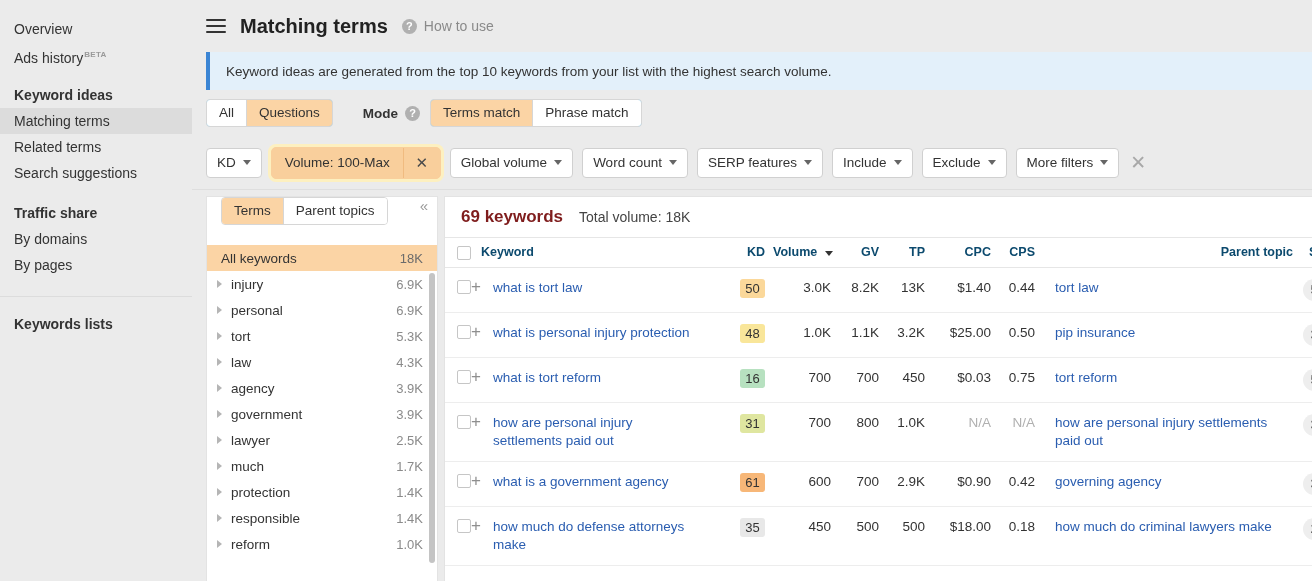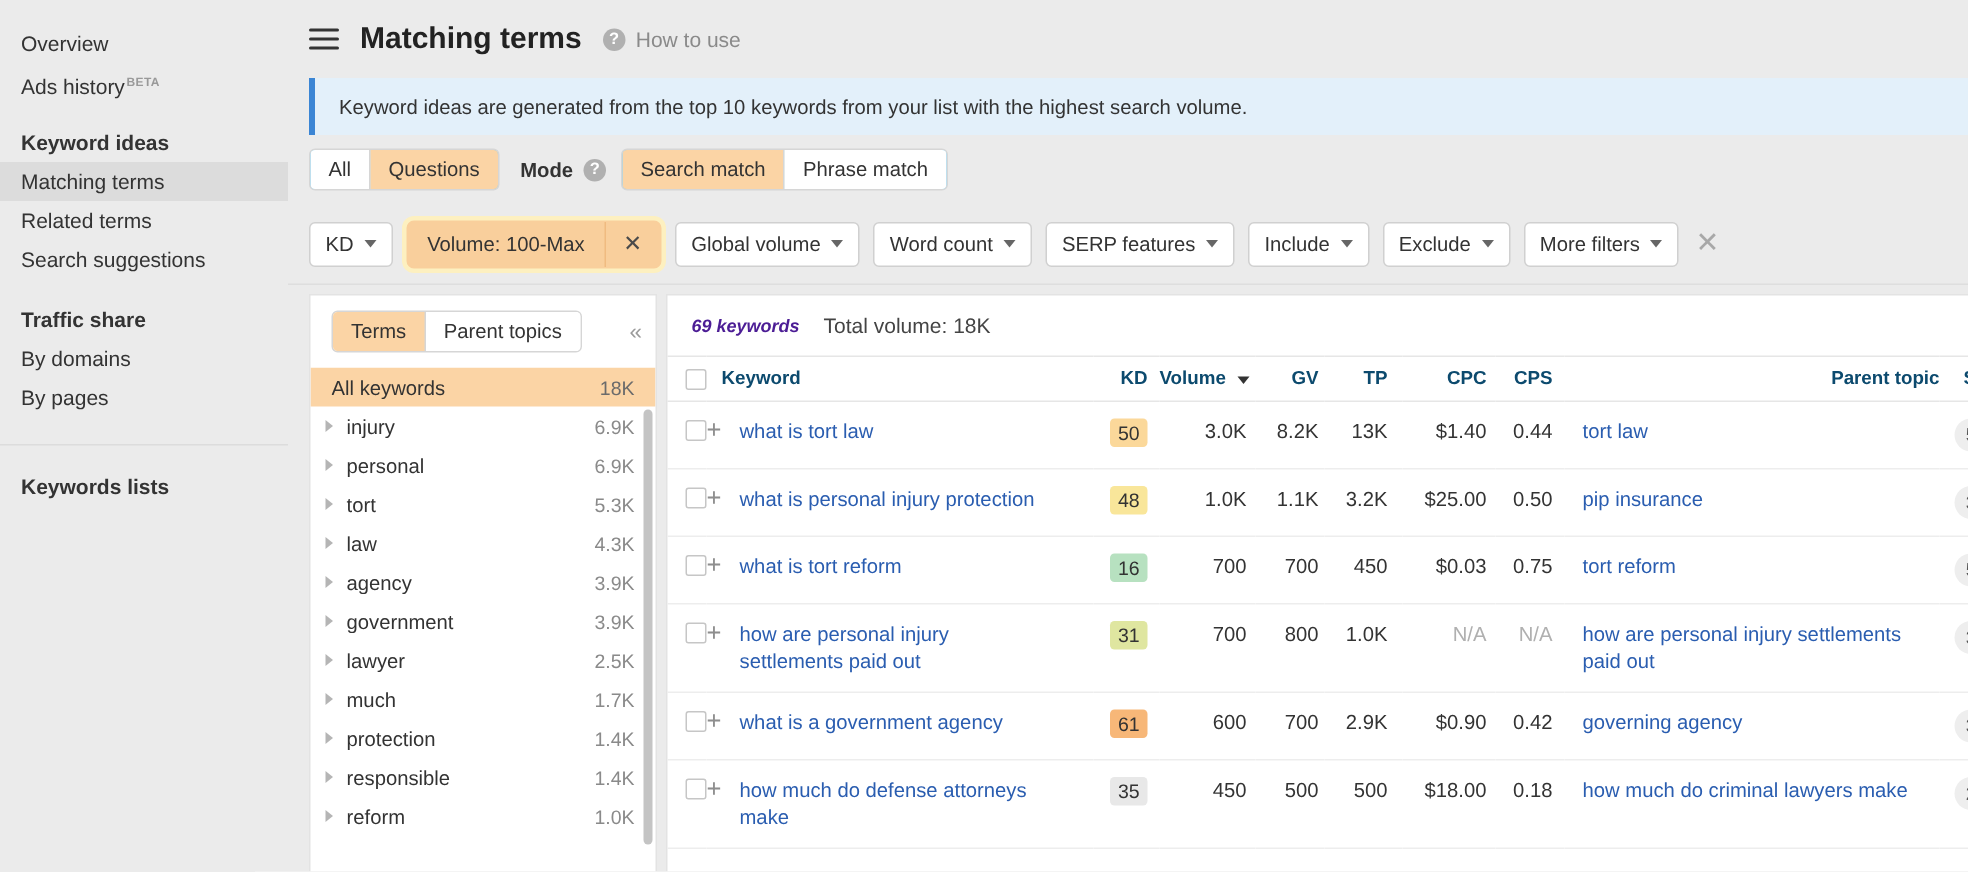--- a/index.html
+++ b/index.html
@@ -56,21 +56,21 @@
 
   .chipbar { height: 46px; display: flex; align-items: center; padding-left: 14px; gap: 10px; flex: 0 0 46px;}
   .segmented { display: flex; border: 1px solid #d6d6d6; border-radius: 4px; overflow: hidden; background:#7dd3fc; height: 28px; }
   .segbtn {
     padding: 0 12px; height: 26px; line-height: 26px; font-size: 13.5px;
     background: #fff; color: #333; cursor: pointer; border-right: 1px solid #d6d6d6;
   }
   .segbtn:last-child { border-right: none; }
   .segbtn.on { background: #fbd4a5; }
   .mode-label { font-size: 13.5px; font-weight: bold; color: #333; }
-  .mode-wrap { display:flex; align-items:center; gap: 7px; margin-left: 4px; }
+  .mode-wrap { display:flex; align-items:center; gap: 7px; margin-left: 20px; }
 
   .filterbar {
     height: 54px; display: flex; align-items: center; gap: 9px;
     padding: 0 10px 0 14px; background: #ebebeb; flex: 0 0 54px;
     border-bottom: 1px solid #dedede;
   }
   .fbtn {
     height: 30px; border: 1px solid #d0d0d0; background: #fff; border-radius: 4px;
     display: flex; align-items: center; gap: 7px; padding: 0 10px;
     font-size: 13.5px; color: #333; cursor: pointer; white-space: nowrap;
@@ -87,21 +87,21 @@
   .clear-all { margin-left: 2px; font-size: 19px; color: #a8a8a8; cursor: pointer; line-height: 1; }
 
   
   .body { flex: 1 1 auto; display: flex; padding: 6px 0 0 14px; min-height: 0; gap: 6px; }
 
   
   .terms-panel {
     width: 232px; flex: 0 0 232px; background: #fff; display: flex; flex-direction: column;
     border: 1px solid #e3e3e3; border-bottom: none; min-height: 0;
   }
-  .terms-head { height: 48px; display: flex; align-items: center; padding: 0 8px 0 14px; flex: 0 0 48px; }
+  .terms-head { height: 48px; display: flex; padding: 0 8px 0 14px; flex: 0 0 48px; }
   .terms-seg { display:flex; border:1px solid #d6d6d6; border-radius: 4px; overflow: hidden; height: 28px; }
   .terms-seg .segbtn { font-size: 13.5px; }
   .collapse { margin-left: auto; color: #9a9a9a; font-size: 15px; cursor: pointer; padding-right: 2px; letter-spacing:-1px;}
   .terms-list { flex: 1 1 auto; overflow: hidden; position: relative; }
   .trow {
     height: 26px; display: flex; align-items: center; font-size: 13.5px;
     color: #333; padding: 0 14px 0 10px; cursor: pointer;
   }
   .trow.allkw { background: #fbd4a5; padding-left: 14px; }
   .tri { width: 0;height:0;border-top:4px solid transparent;border-bottom:4px solid transparent;border-left:5px solid #b5b5b5; margin-right:9px; flex:0 0 5px;}
@@ -109,21 +109,21 @@
   .tcount { color: #8a8a8a; font-size: 13px; }
   .trow.allkw .tcount { color: #6b6b6b; }
   .tscroll { position: absolute; right: 2px; top: 28px; width: 6px; height: 290px; background: #c4c4c4; border-radius: 3px; }
 
   
   .table-panel {
     flex: 1 1 auto; background: #fff; border: 1px solid #e3e3e3; border-bottom: none;
     border-right: none; display: flex; flex-direction: column; min-width: 0; min-height: 0;
   }
   .table-top { height: 40px; display:flex; align-items:center; gap: 16px; padding: 0 16px; flex: 0 0 40px; }
-  .kwcount { font-size: 12px; font-weight: bold; color: #4c1d95; font-style: italic; }
+  .kwcount { font-size: 17px; font-weight: bold; color: #7f1d1d; }
   .totalvol { font-size: 14px; color: #444; }
 
   table { width: 100%; border-collapse: collapse; table-layout: fixed; }
   thead th {
     font-size: 12.5px; font-weight: bold; color: #0c4a6e; text-align: right;
     padding: 7px 0 7px 0; border-top: 1px solid #e6e6e6; border-bottom: 1px solid #e6e6e6;
     white-space: nowrap; vertical-align: middle;
   }
   th.c-check { width: 26px; text-align: left; padding-left: 12px; }
   th.c-kw    { width: 258px; text-align: left; padding-left: 10px; }
@@ -232,21 +232,21 @@
     <div class="chipbar">
       <div class="segmented">
         <div class="segbtn">All</div>
         <div class="segbtn on">Questions</div>
       </div>
       <div class="mode-wrap">
         <span class="mode-label">Mode</span>
         <span class="qmark">?</span>
       </div>
       <div class="segmented">
-        <div class="segbtn on">Search match</div>
+        <div class="segbtn on">Terms match</div>
         <div class="segbtn">Phrase match</div>
       </div>
     </div>
 
     <div class="filterbar">
       <div class="fbtn">
         <span>KD</span>
         <span class="caret"></span>
       </div>
 

